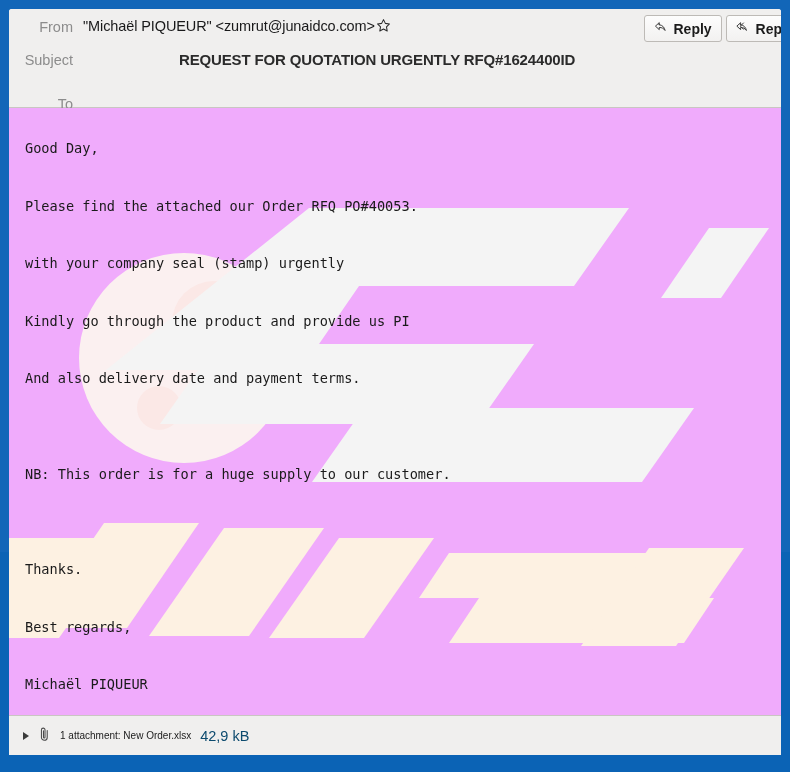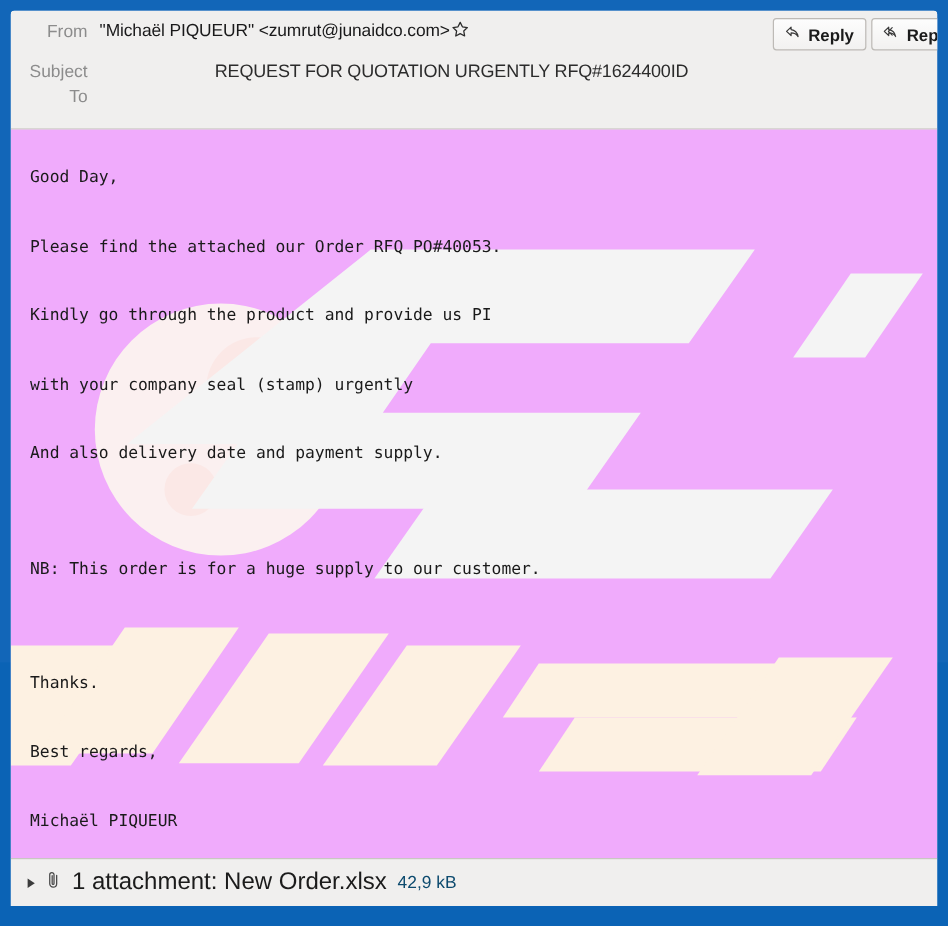--- a/index.html
+++ b/index.html
@@ -46,21 +46,21 @@
   .hdr-row {
     position: absolute;
     left: 0;
     width: 100%;
     height: 31px;
     display: flex;
     align-items: center;
   }
   #hdr-row-from    { top: 2px; }
   #hdr-row-subject { top: 35px; }
-  #hdr-row-to      { top: 56px; }
+  #hdr-row-to      { top: 72px; align-items: flex-end; }
 
   .hdr-label {
     width: 64px;
     text-align: right;
     padding-right: 0;
     color: #8c8c8c;
     font-size: 14.5px;
     flex: 0 0 auto;
   }
   .hdr-value {
@@ -72,21 +72,21 @@
   }
   #from-value { letter-spacing: -0.1px; }
 
   #star-icon {
     display: inline-block;
     vertical-align: -2px;
     margin-left: 1px;
   }
 
   #subject-value {
-    font-weight: normal;
+    font-weight: bold;
     font-size: 15px;
     color: #2b2b2b;
     padding-left: 106px;
     letter-spacing: -0.15px;
   }
 
   
   #header-actions {
     position: absolute;
     right: -44px;
@@ -157,21 +157,21 @@
     color: #1b1b1b;
   }
   #attachment-toggle-icon {
     width: 0; height: 0;
     border-left: 6px solid #3b3b3b;
     border-top: 4.5px solid transparent;
     border-bottom: 4.5px solid transparent;
     flex: 0 0 auto;
   }
   #attachment-size { color: #0c4a6e; }
-  #attachment-label { font-size: 20px; }
+  #attachment-label { font-size: 10px; }
 </style>
 </head>
 <body>
 
 <div id="window-frame">
 
   <div id="message-panel">
 
     <div id="message-header">
 
@@ -235,23 +235,23 @@
           <path d="M330 430 h95 l-70 100 h-95 z"></path>
           <path d="M440 445 h230 l-30 45 h-230 z"></path>
           <path d="M470 490 h235 l-30 45 h-235 z"></path>
           <path d="M640 440 h95 l-68 98 h-95 z"></path>
         </g>
       </svg>
 
       <div id="body-text">
 <div class="para">Good Day,</div>
 <div class="para">Please find the attached our Order RFQ PO#40053.</div>
+<div class="para">with your company seal (stamp) urgently</div>
 <div class="para">Kindly go through the product and provide us PI</div>
-<div class="para">with your company seal (stamp) urgently</div>
-<div class="para">And also delivery date and payment supply.</div>
+<div class="para">And also delivery date and payment terms.</div>
 <div class="blankline"></div>
 <div class="para">NB: This order is for a huge supply to our customer.</div>
 <div class="blankline"></div>
 <div class="para">Thanks.</div>
 <div class="para">Best regards,</div>
 <div class="para">Michaël PIQUEUR</div>
 
 
 
 

